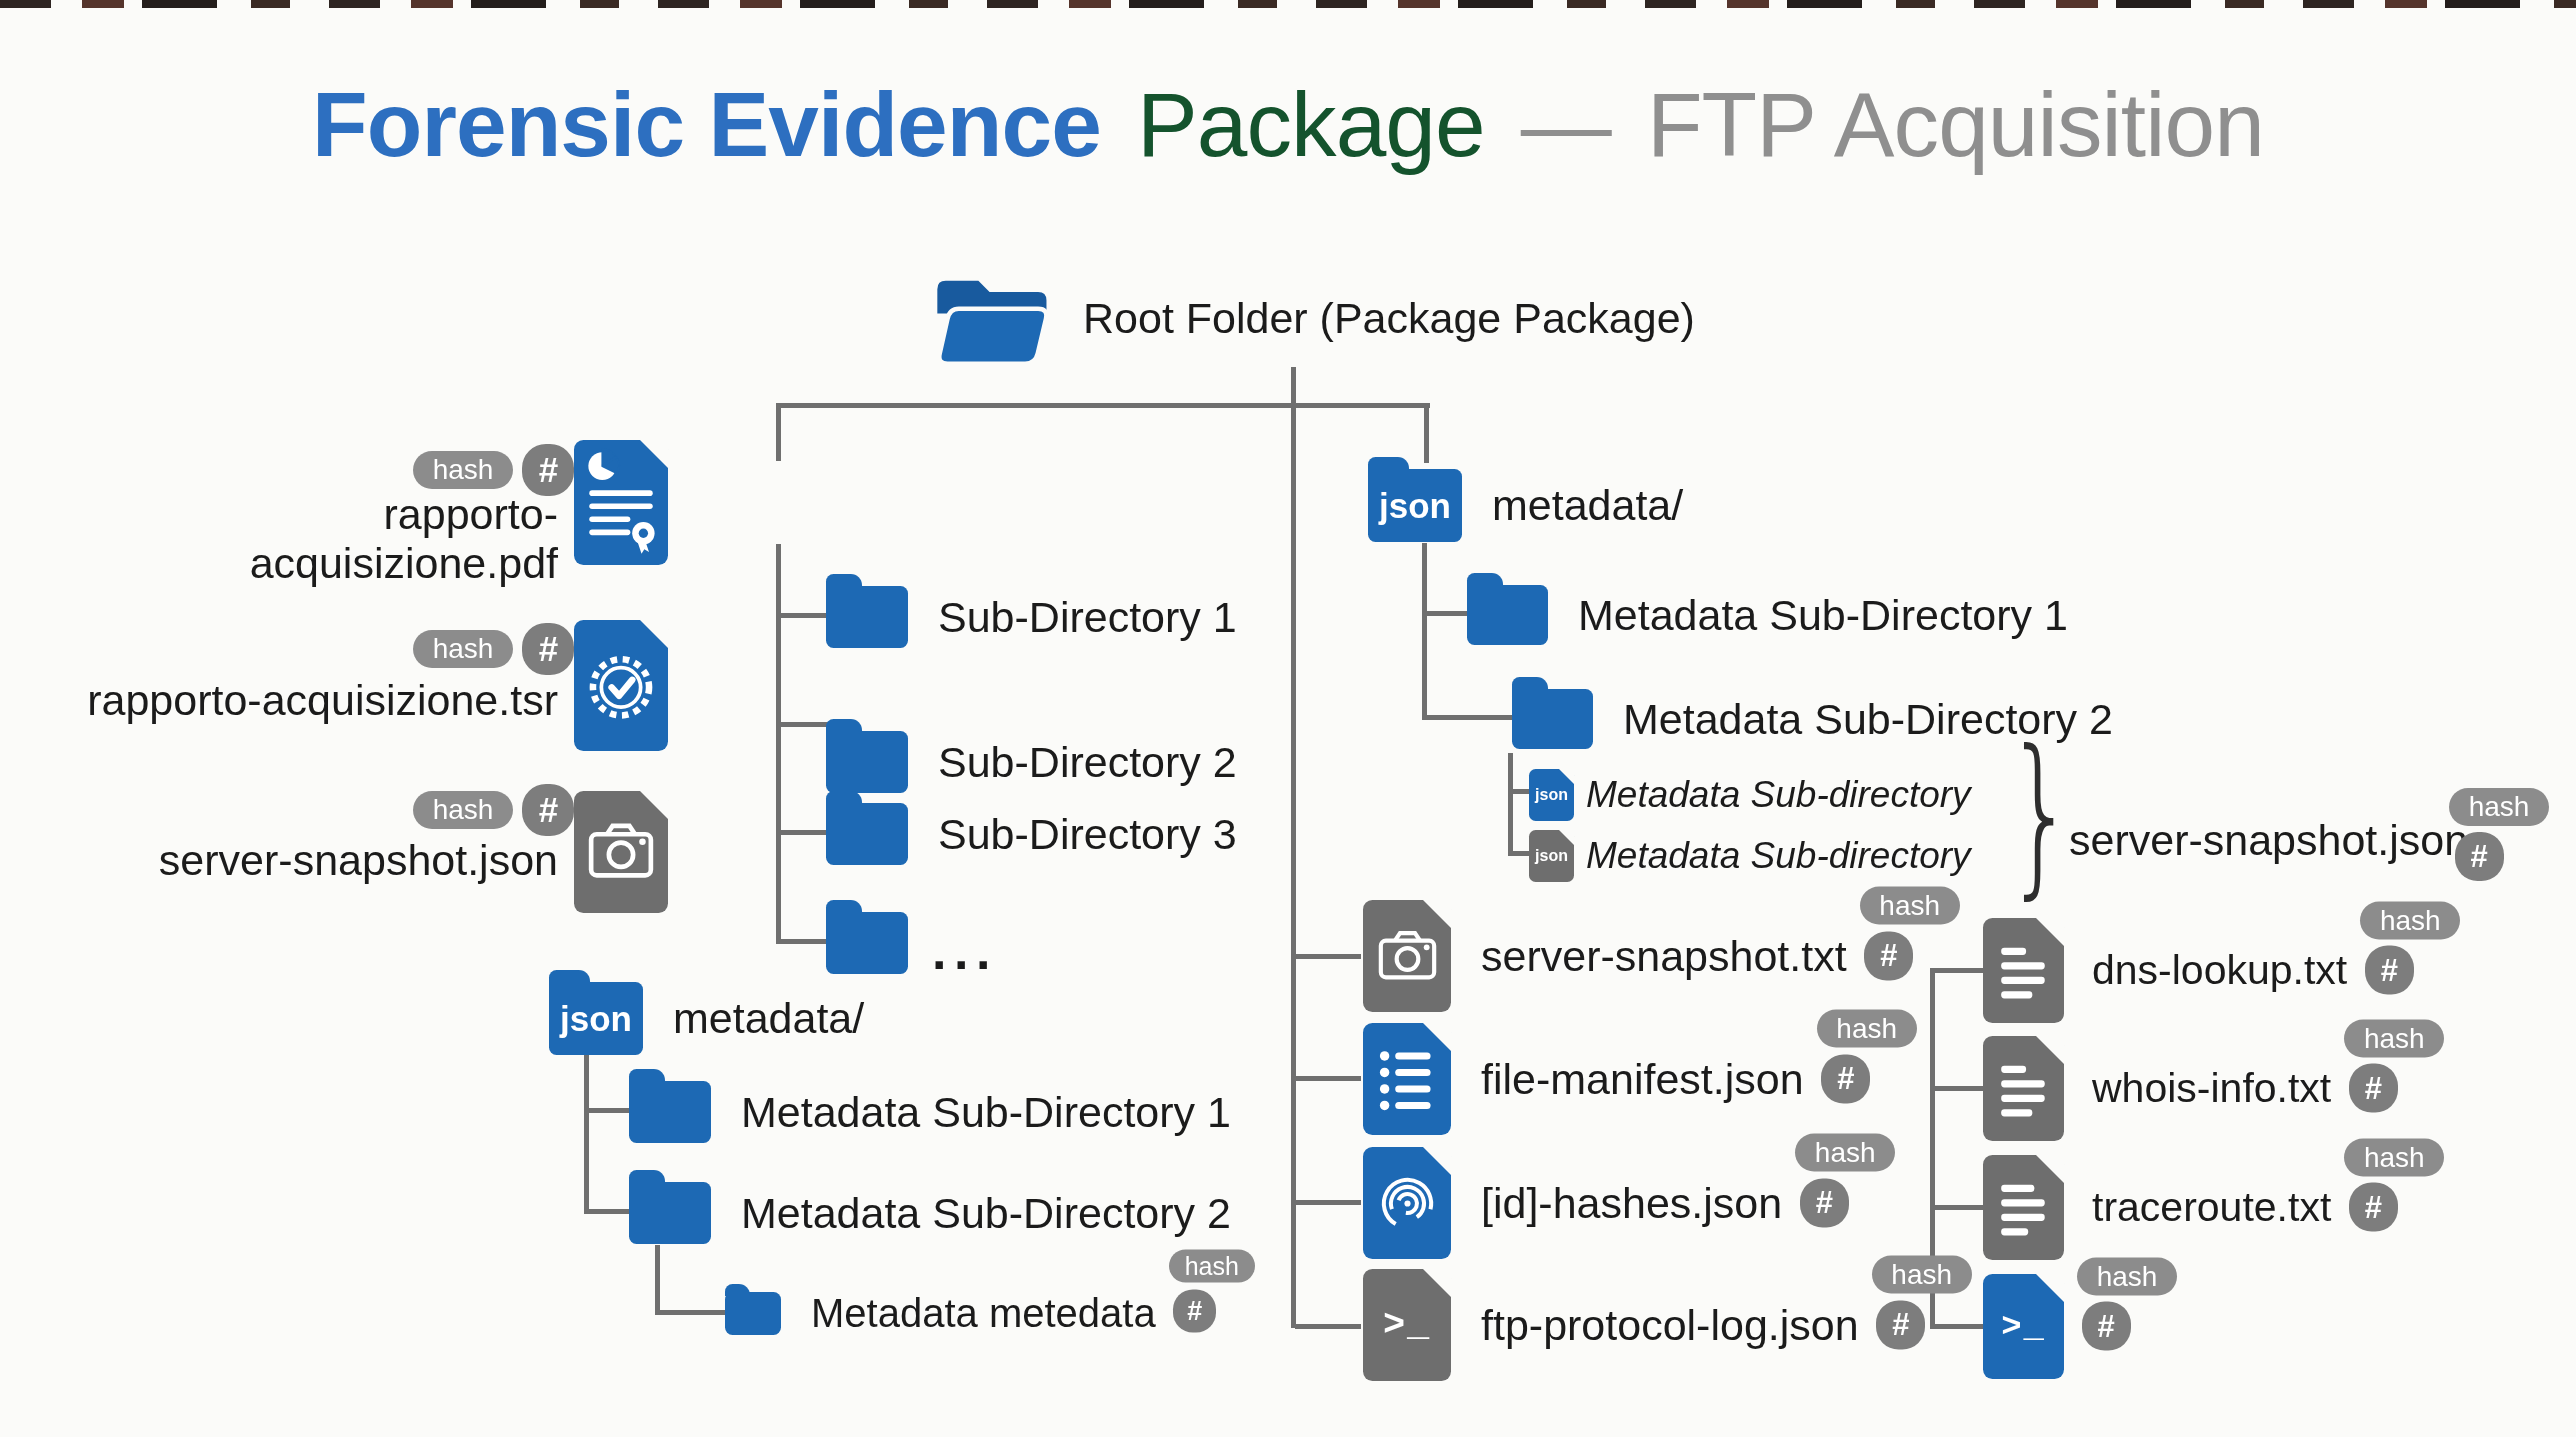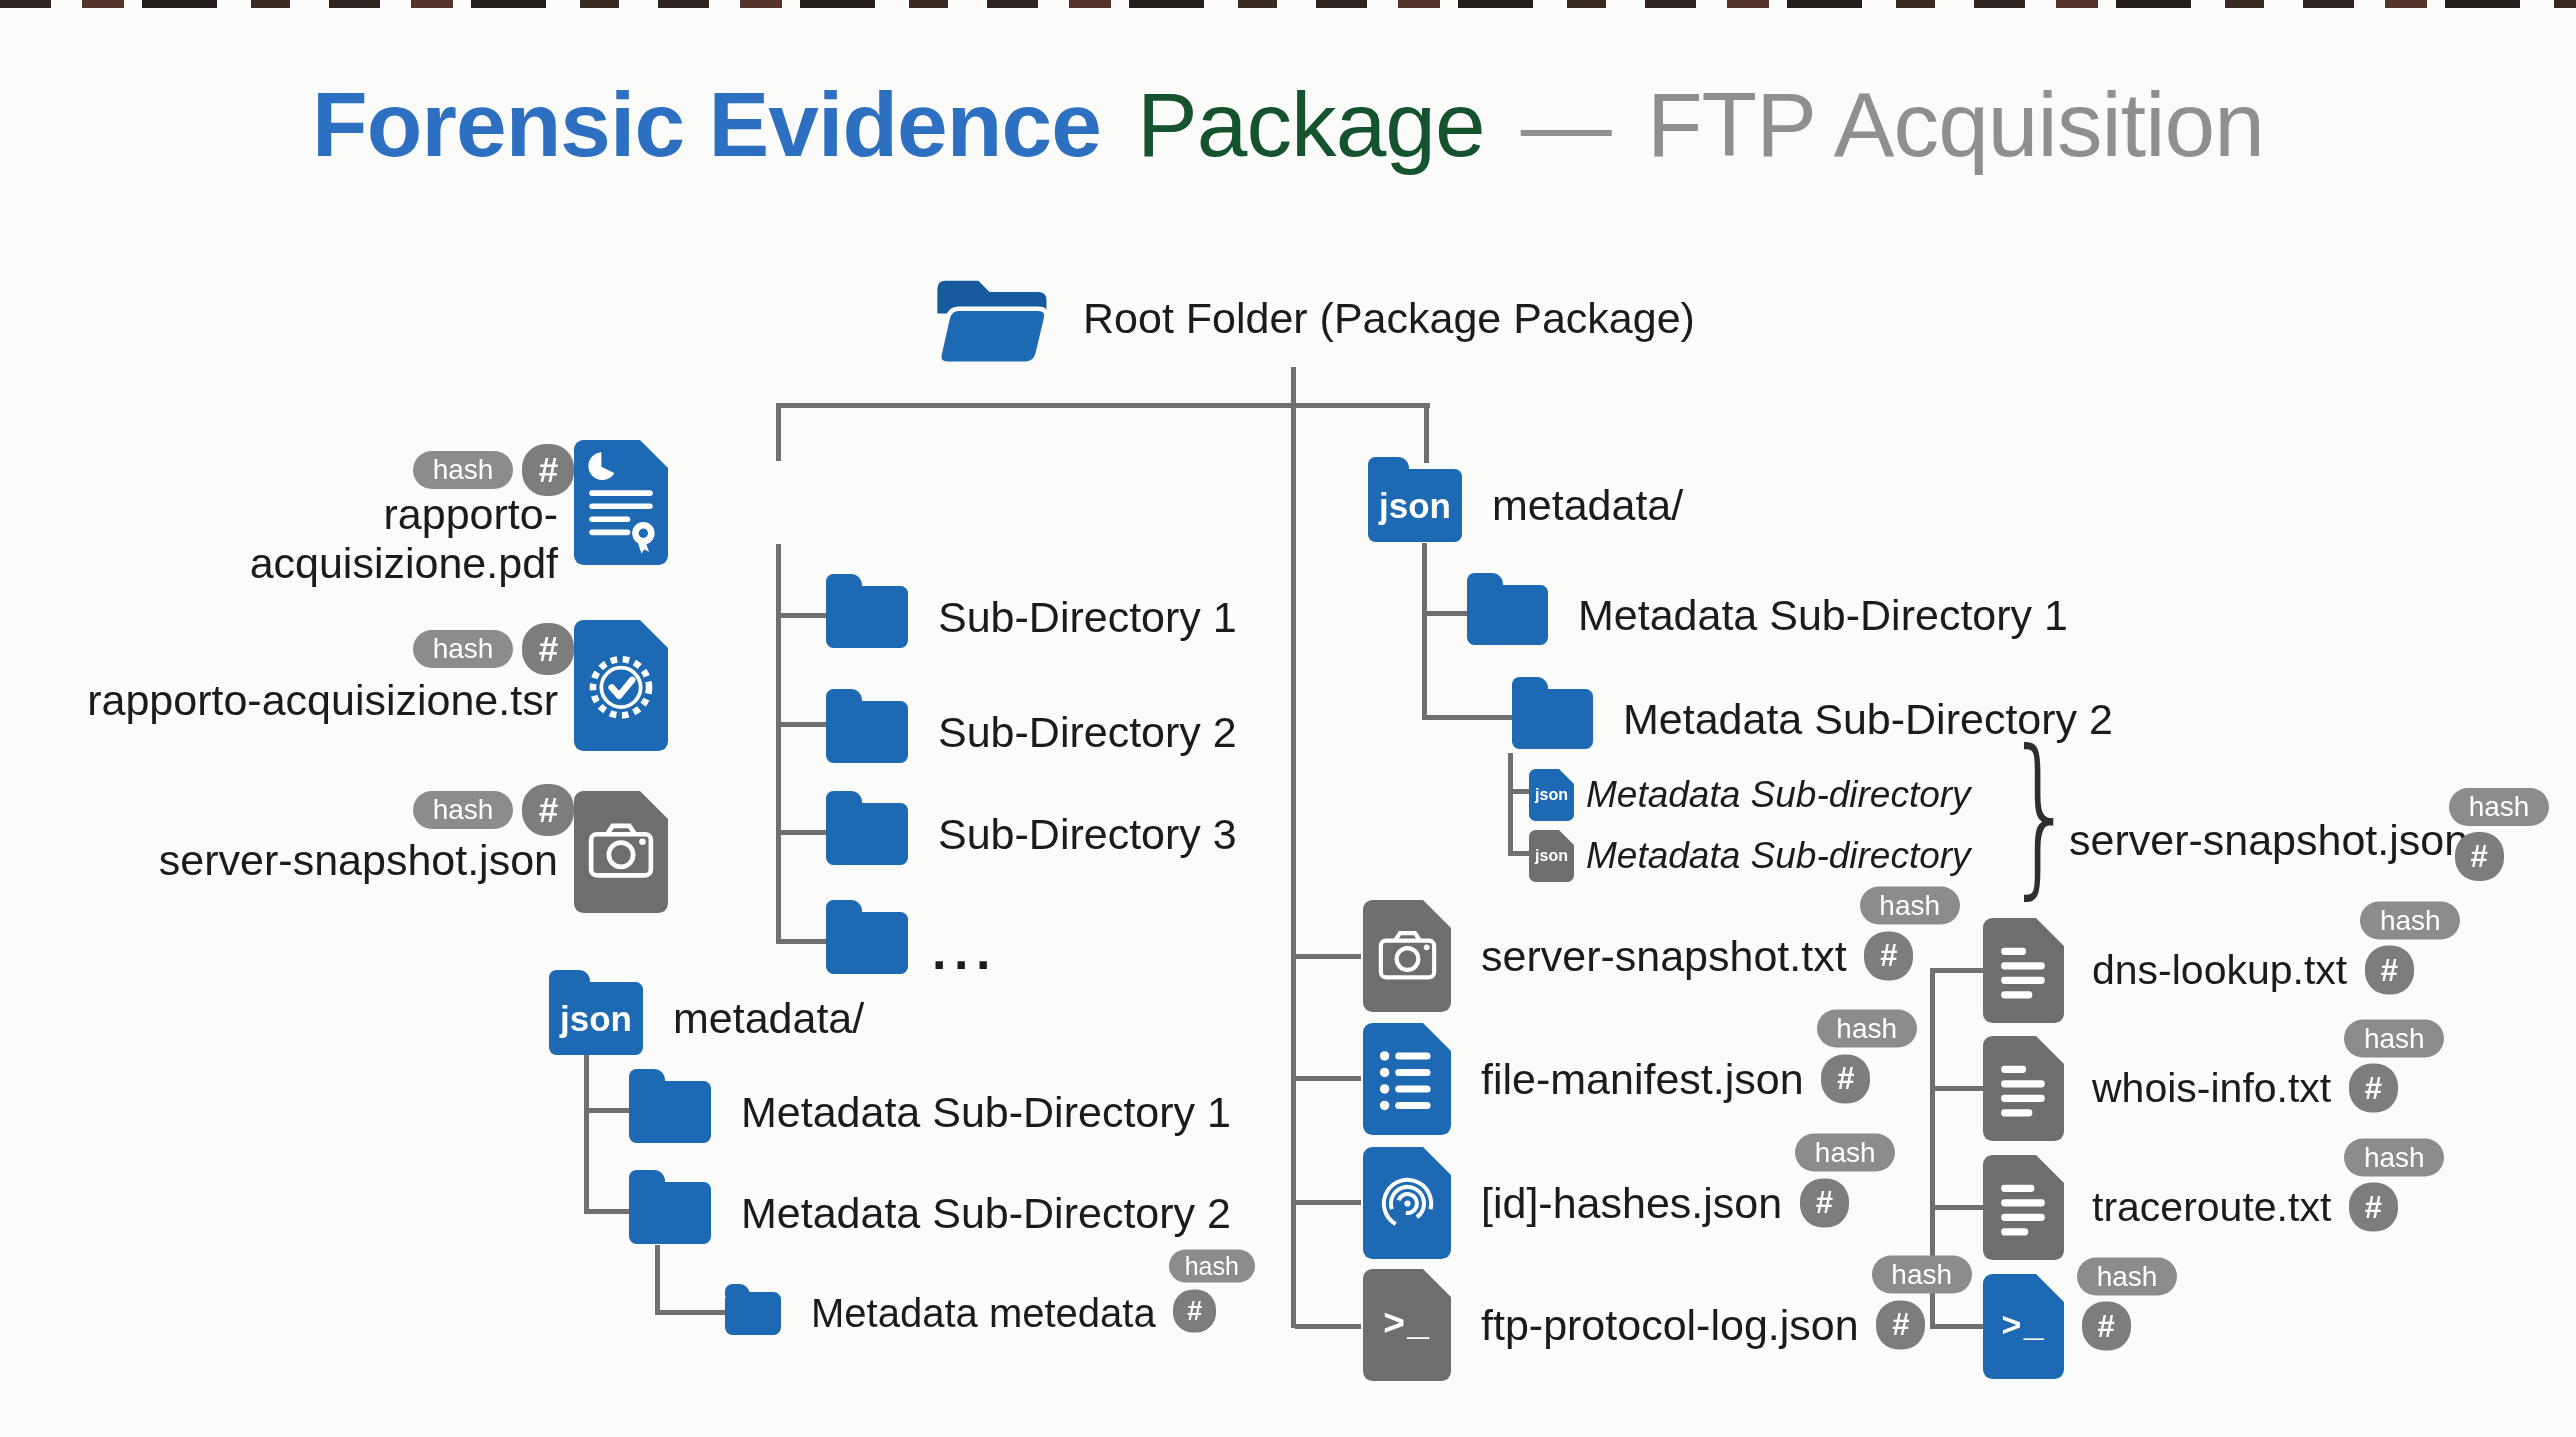--- a/index.html
+++ b/index.html
@@ -103,21 +103,21 @@
       <path d="M33 39 h85 q11 0 8.5 11 l-8.8 37 q-2.6 11-13.6 11 H21 q-11 0-8.5-11 l8.3-37 q2.5-11 12.2-11 z" fill="#1d69b4" stroke="#fbfbf9" stroke-width="5"></path>
     </svg>
     <div class="nlabel">Root Folder (Package Package)</div>
   </div>
 
 
   <div class="row" style="left:826px;top:584px;height:66px">
     <div class="folder" style="width:82px;height:62px"></div>
     <div class="nlabel">Sub-Directory 1</div>
   </div>
-  <div class="row" style="left:826px;top:699px;height:66px">
+  <div class="row" style="left:826px;top:729px;height:66px">
     <div class="folder" style="width:82px;height:62px"></div>
     <div class="nlabel">Sub-Directory 2</div>
   </div>
   <div class="row" style="left:826px;top:801px;height:66px">
     <div class="folder" style="width:82px;height:62px"></div>
     <div class="nlabel">Sub-Directory 3</div>
   </div>
   <div class="row" style="left:826px;top:910px;height:66px">
     <div class="folder" style="width:82px;height:62px"></div>
     <div class="dots">...</div>

